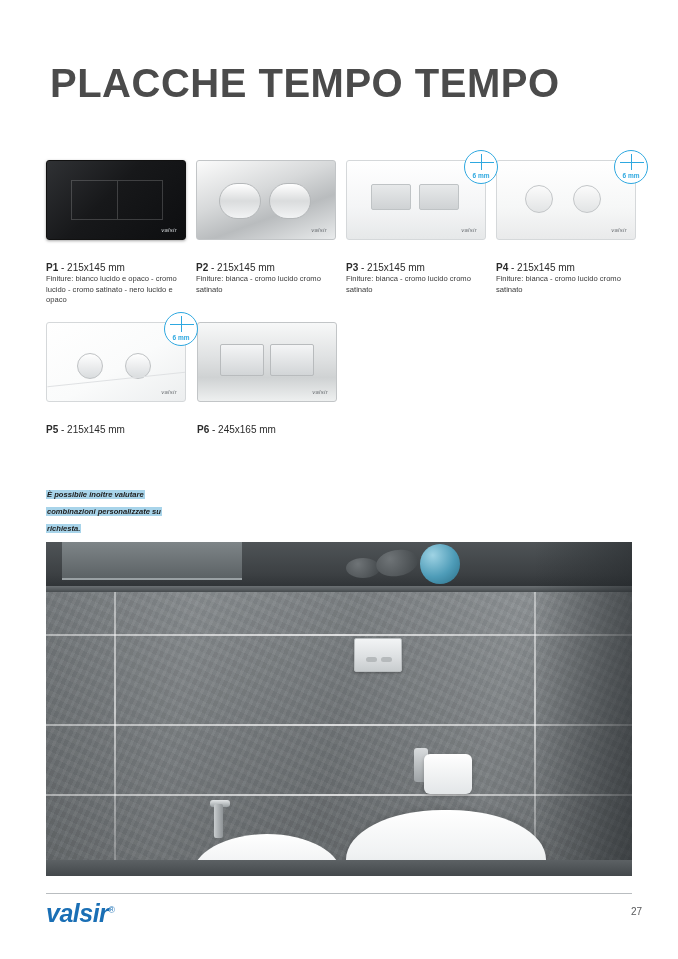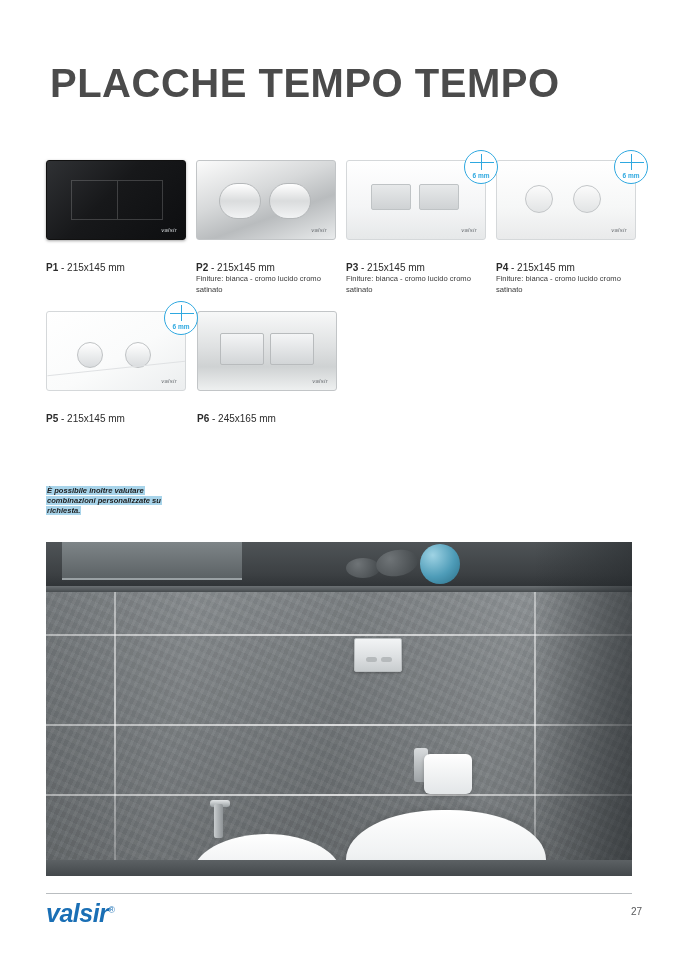--- a/index.html
+++ b/index.html
@@ -230,21 +230,21 @@
   }
 
   .row2 { margin-top: 16px; }
 
   .note {
     position: absolute;
     left: 46px;
     top: 486px;
     width: 140px;
     font-size: 7.6px;
-    line-height: 10px;
+    line-height: 17px;
     font-style: italic;
     font-weight: bold;
     color: #1d1d1d;
   }
   .note span {
     background: #a8d4ea;
     box-decoration-break: clone;
     -webkit-box-decoration-break: clone;
     padding: 0 1px;
   }
@@ -416,20 +416,21 @@
                 <div></div>
                 <div></div>
               </div>
             <div class="brandmark light">valsir</div>
           </div>
         </div>
         <div class="cap-code">
           <span>P1</span>
           <span class="dim">- 215x145 mm</span>
         </div>
+        <div class="cap-desc">Finiture: bianco lucido e opaco - cromo lucido - cromo satinato - nero lucido e opaco</div>
       </div>
 
       <div class="cell">
         <div class="plate-wrap">
           <div class="plate p2">
             <div class="pill left"></div>
             <div class="pill right"></div>
             <div class="brandmark dark">valsir</div>
           </div>
         </div>

